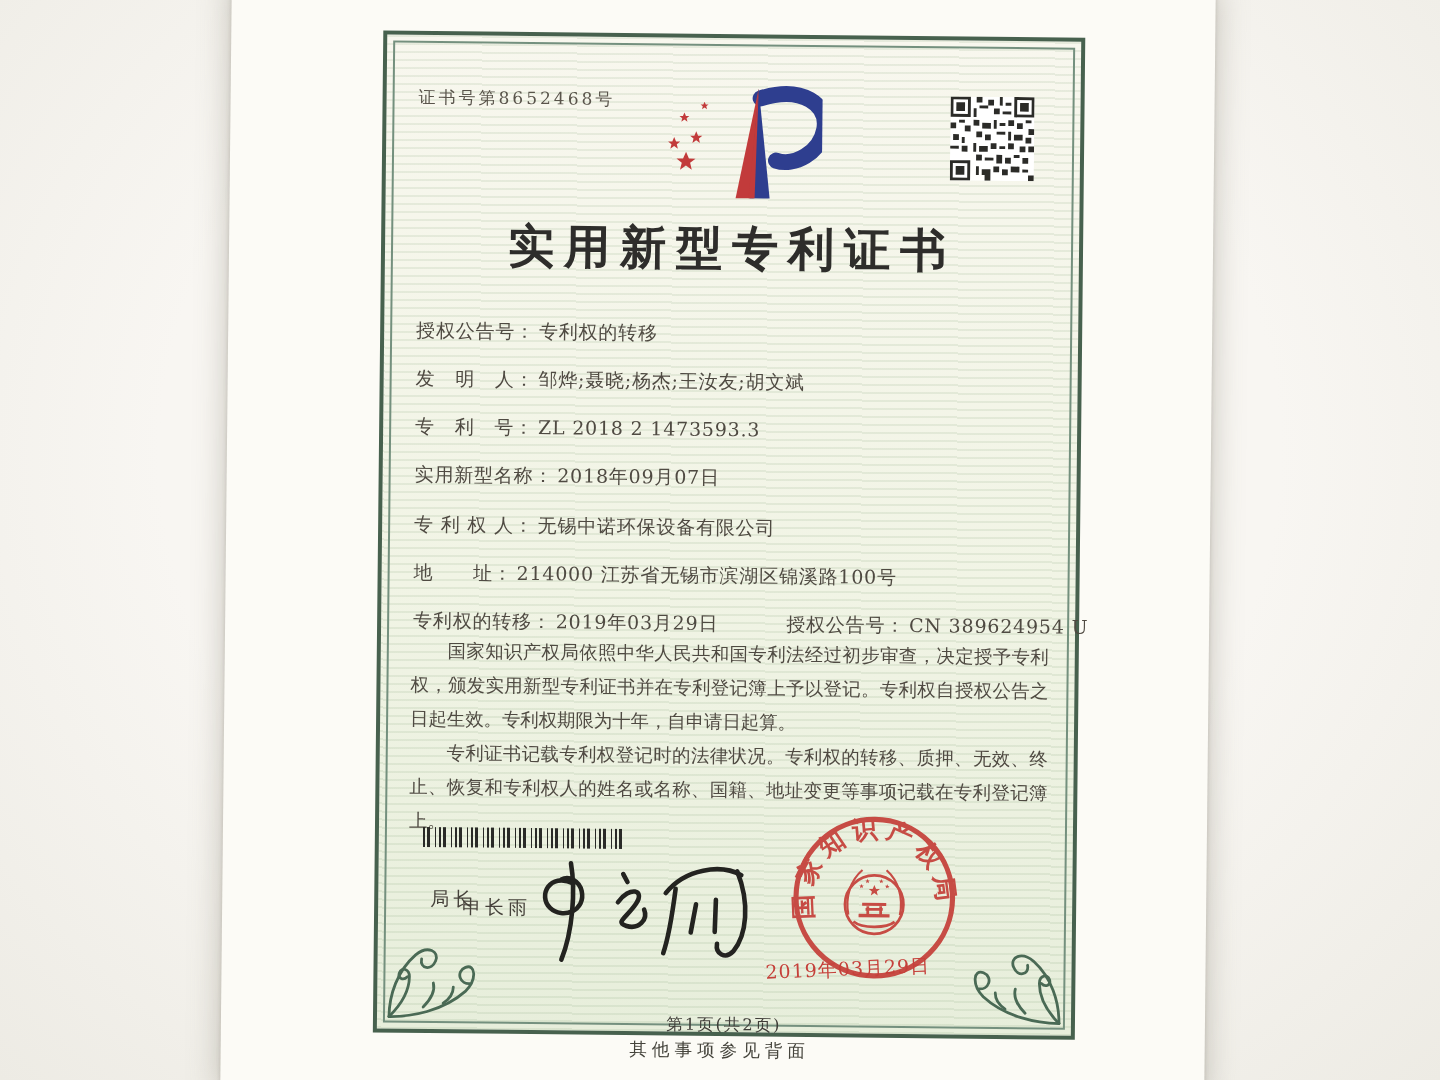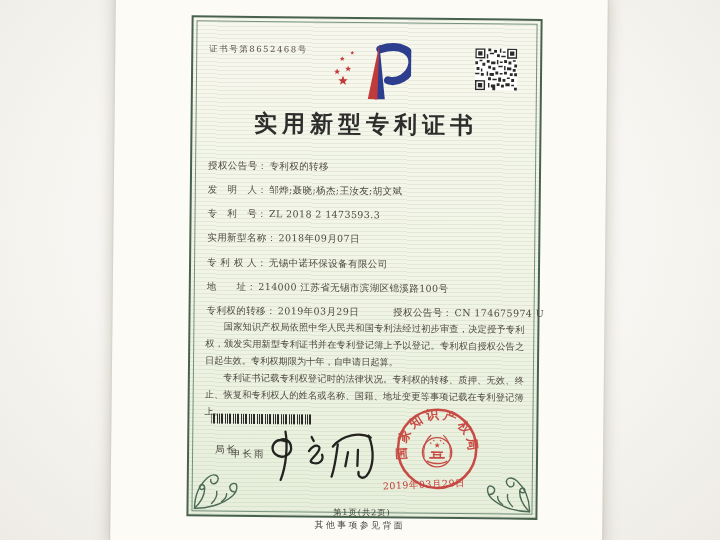--- a/index.html
+++ b/index.html
@@ -121,21 +121,21 @@
     <div class="row" style="top:214px">
       <span class="lab">实用新型名称：</span><span class="val">2018年09月07日</span>
     </div>
     <div class="row" style="top:239px">
       <span class="lab">专 利 权 人：</span><span class="val">无锡中诺环保设备有限公司</span>
     </div>
     <div class="row" style="top:263px">
       <span class="lab">地　　址：</span><span class="val">214000 江苏省无锡市滨湖区锦溪路100号</span>
     </div>
     <div class="row" style="top:287px">
-      <span class="lab">专利权的转移：</span><span class="val">2019年03月29日</span><span class="grant-gap"></span><span class="lab">授权公告号：</span><span class="val">CN 174675974 U</span>
+      <span class="lab">专利权的转移：</span><span class="val">2019年03月29日</span><span class="grant-gap"></span><span class="lab">授权公告号：</span><span class="val">CN 389624954 U</span>
     </div>
 
     <div class="paras">
       <p>国家知识产权局依照中华人民共和国专利法经过初步审查，决定授予专利权，颁发实用新型专利证书并在专利登记簿上予以登记。专利权自授权公告之日起生效。专利权期限为十年，自申请日起算。</p>
       <p>专利证书记载专利权登记时的法律状况。专利权的转移、质押、无效、终止、恢复和专利权人的姓名或名称、国籍、地址变更等事项记载在专利登记簿上。</p>
     </div>
 
     <div class="abs barcode"></div>
 
     <div class="abs sig-title">局长</div>

